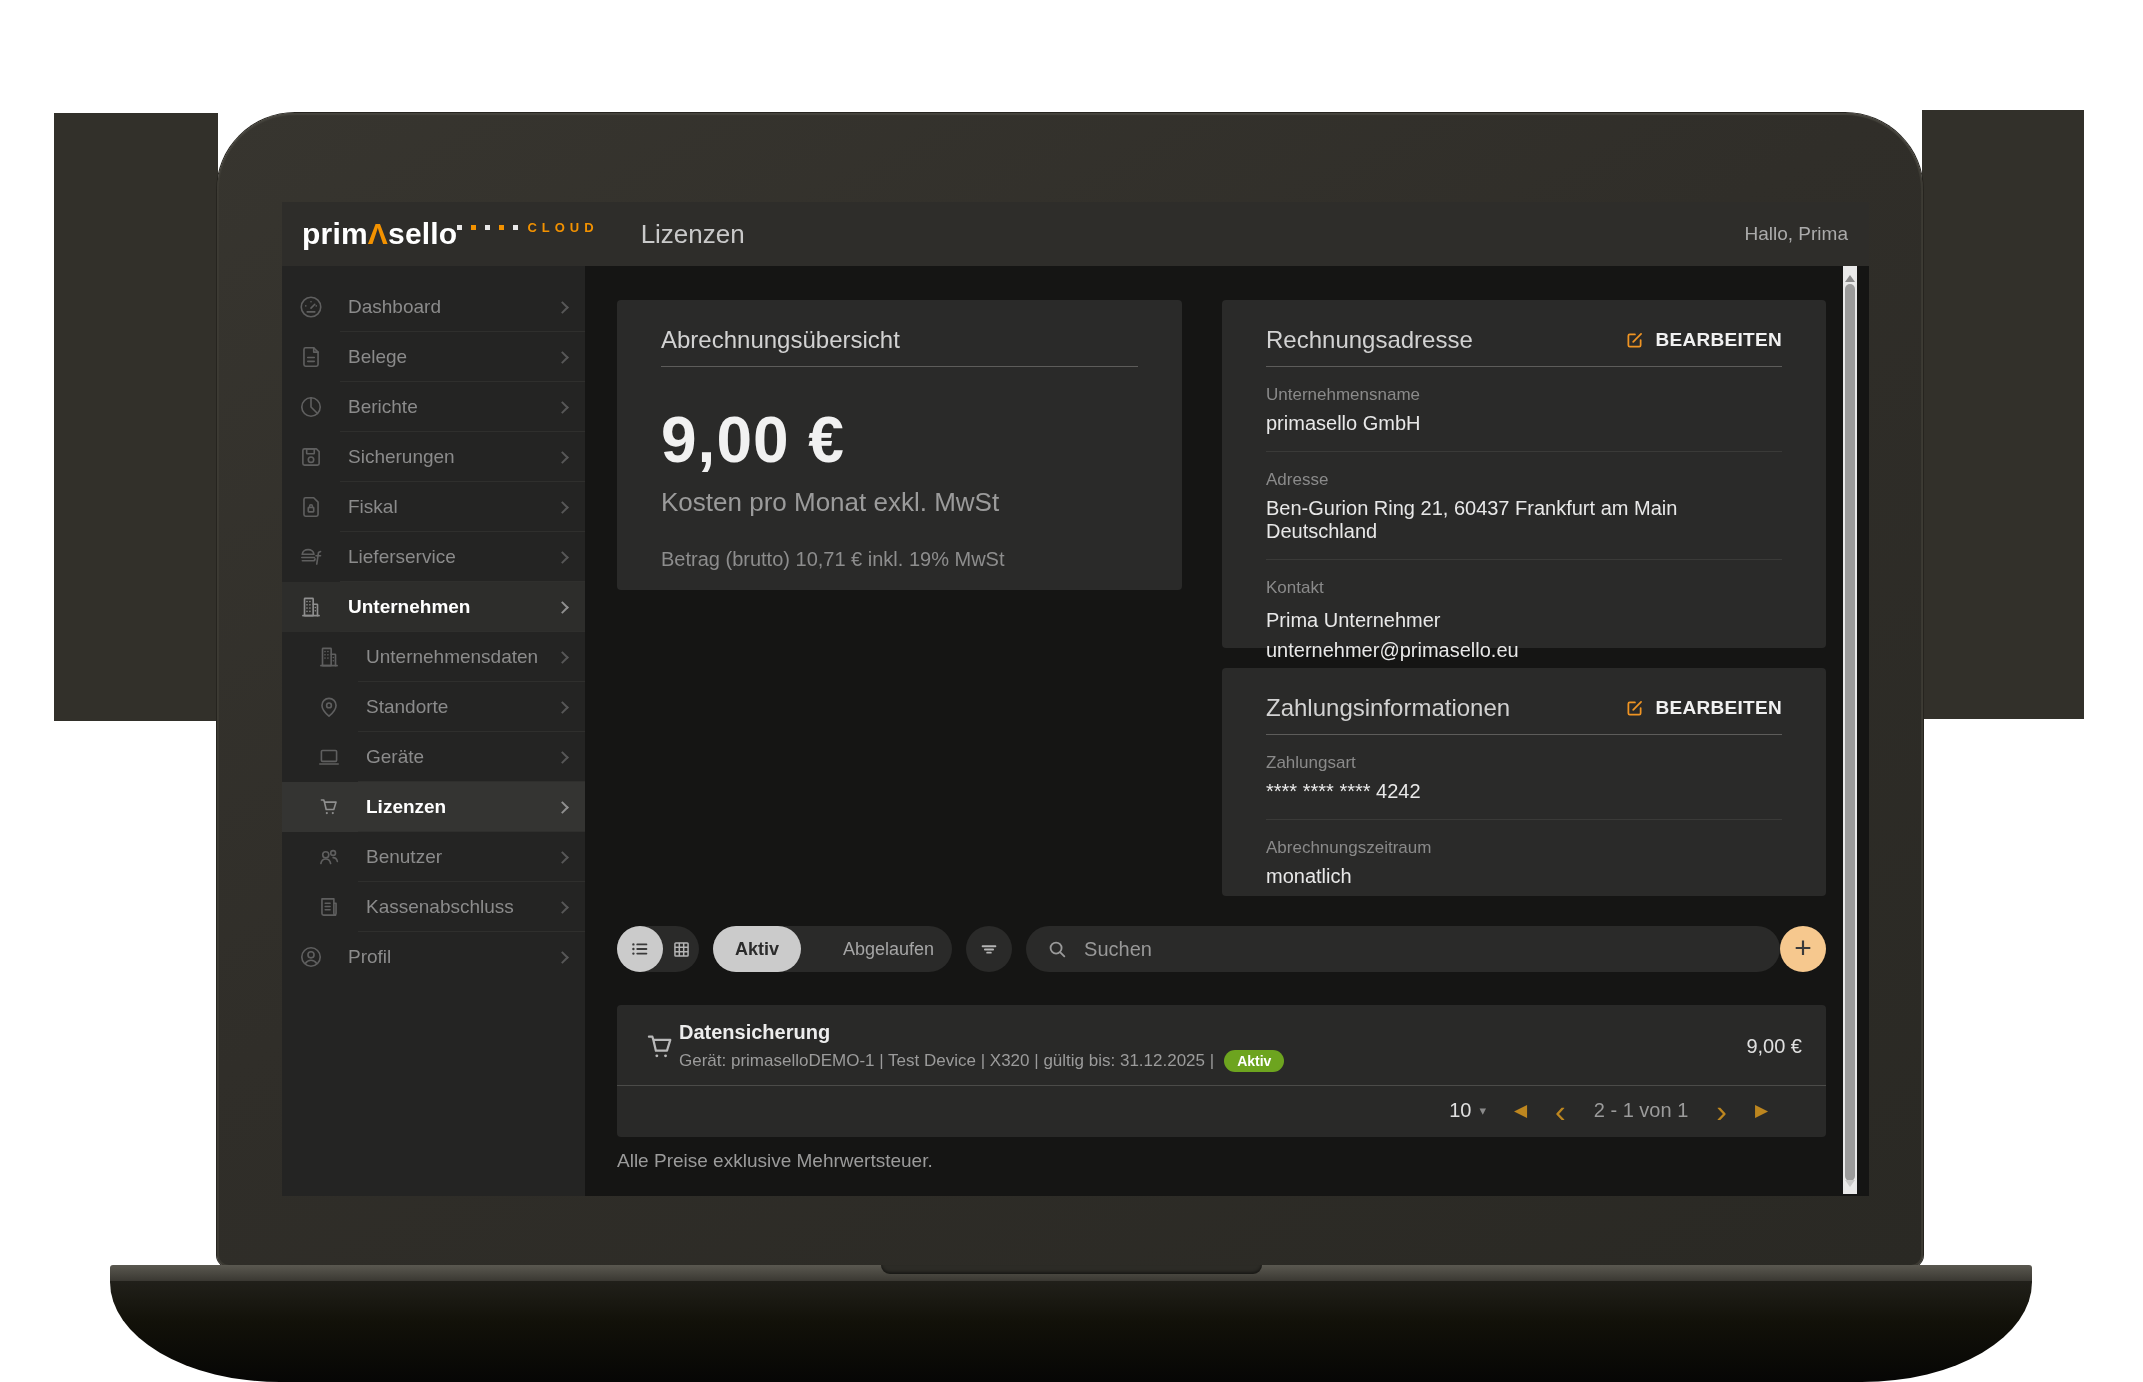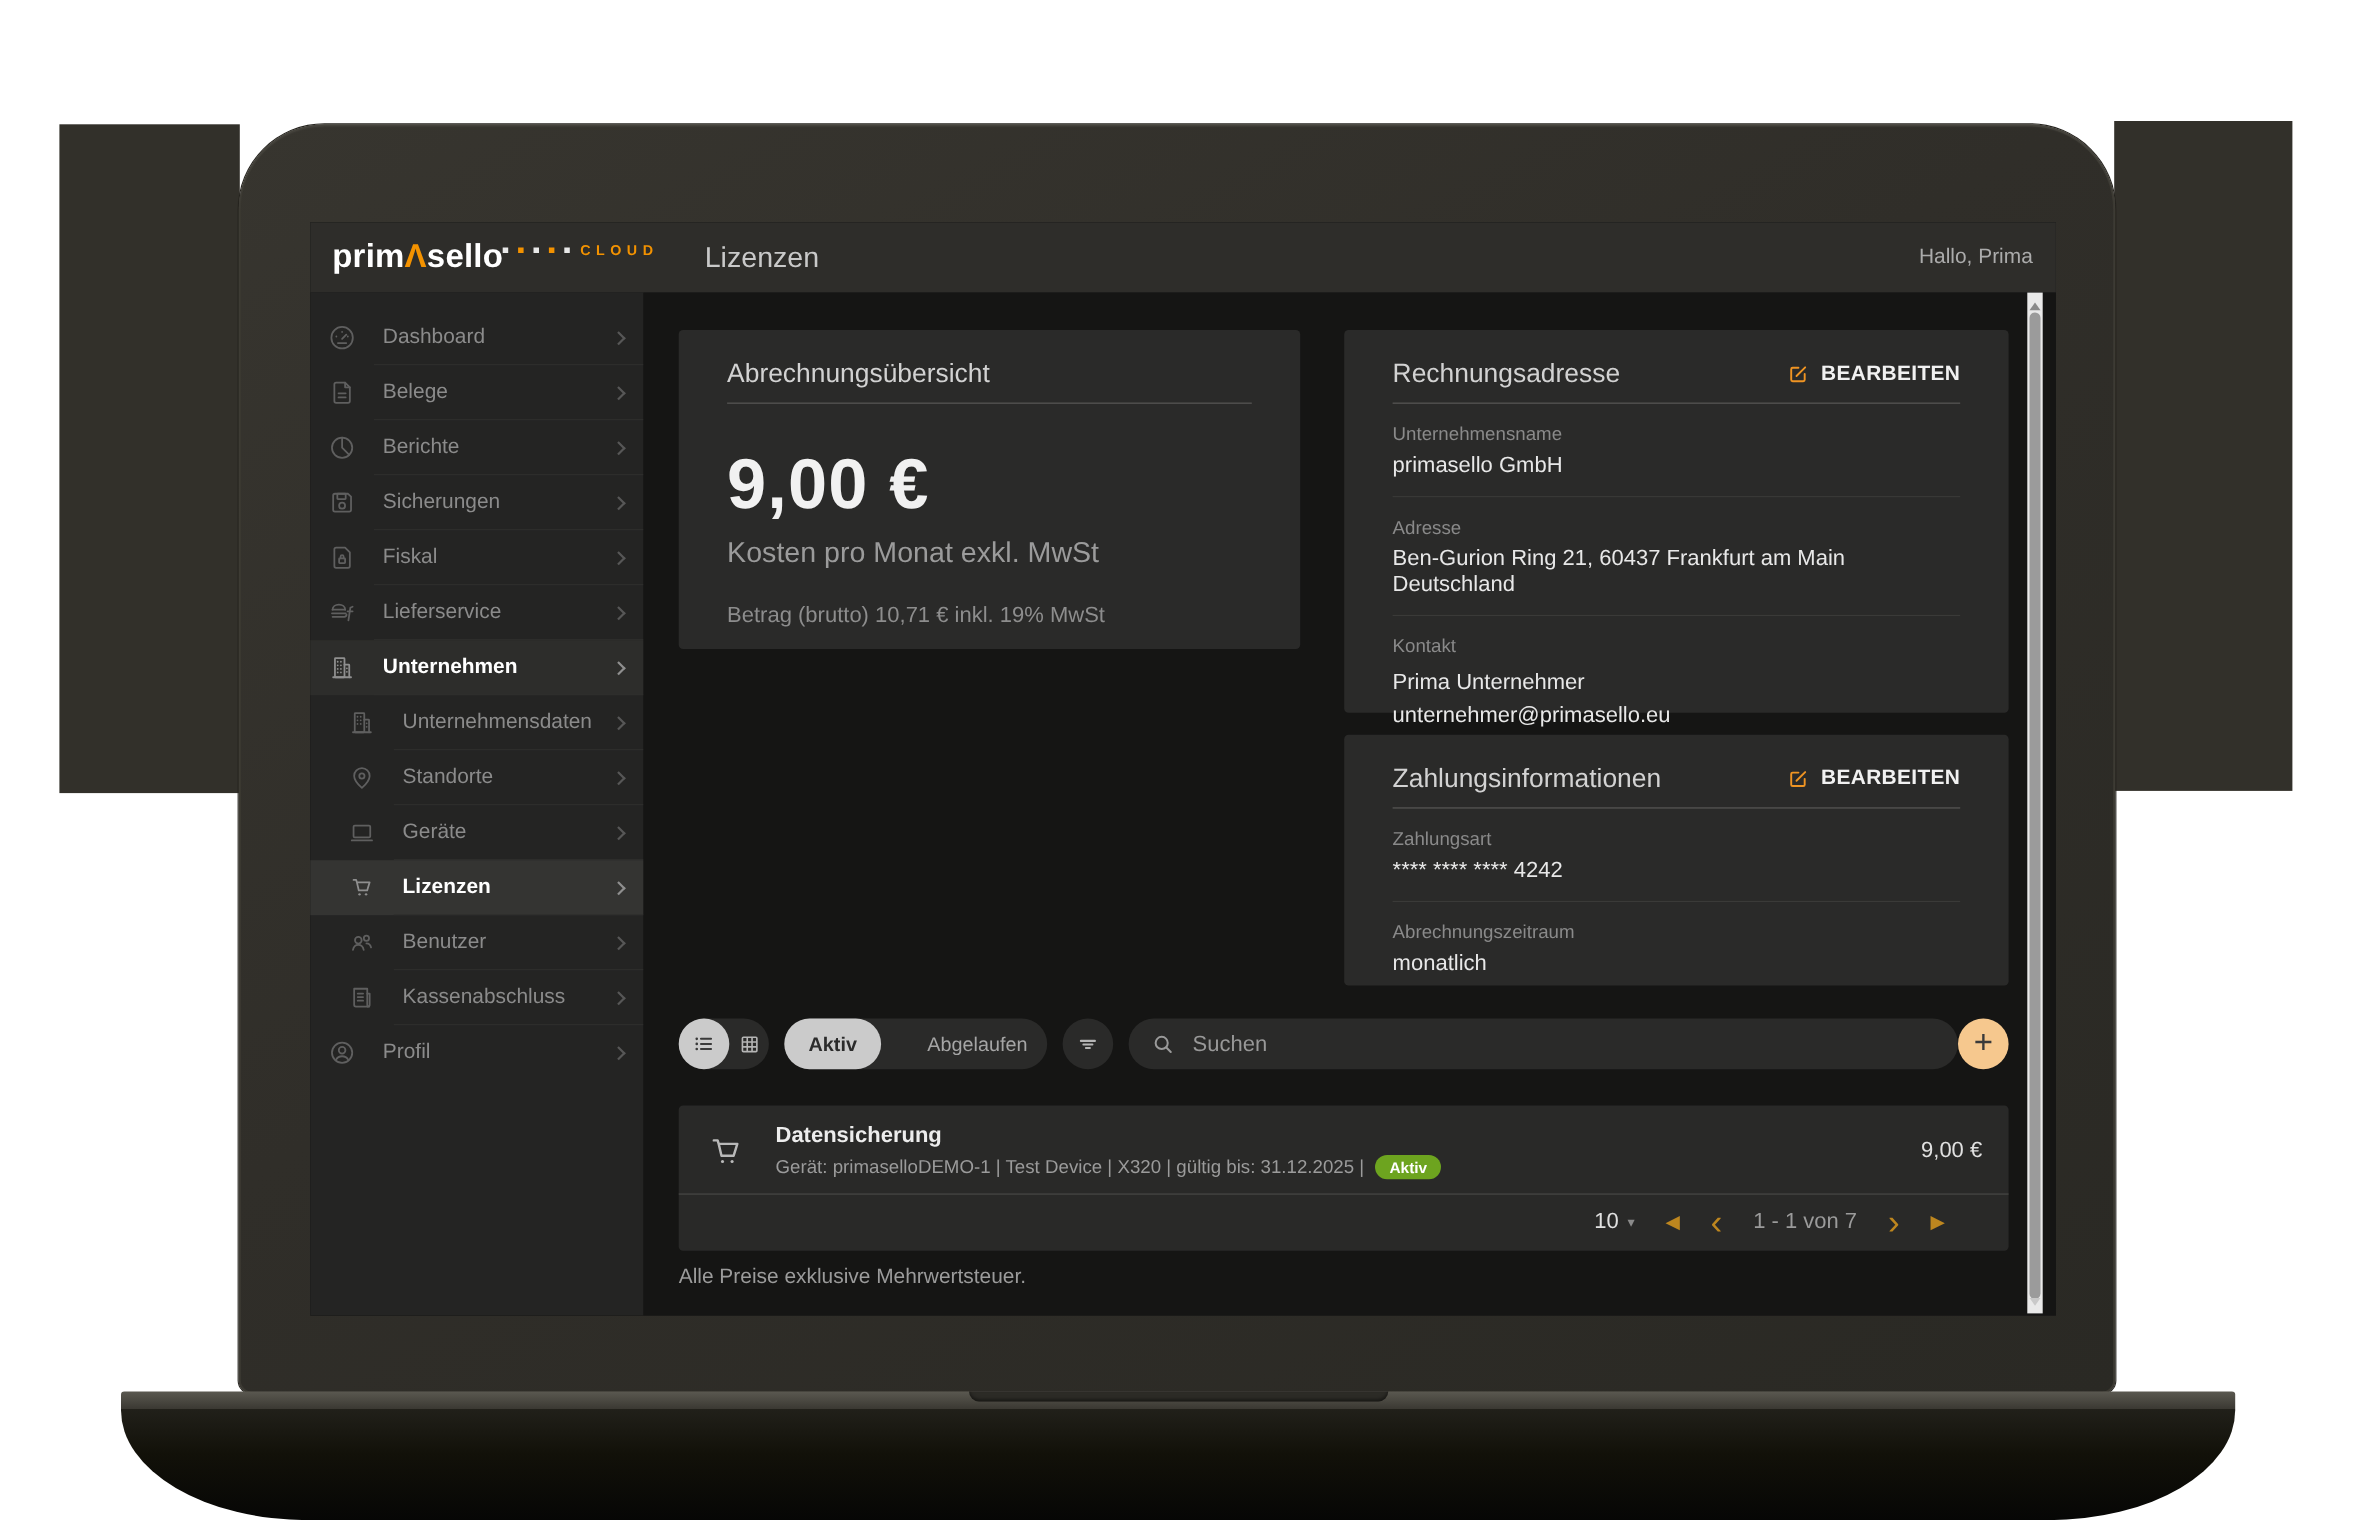--- a/index.html
+++ b/index.html
@@ -107,21 +107,21 @@
                   margin-left:16px; width:100%; font-family:inherit; }
   .search input::placeholder { color:#989898; opacity:1; }
   .add-btn { margin-left:auto; width:46px; height:46px; border-radius:50%; background:#f6c88e;
              color:#3a3a3a; font-size:30px; line-height:1; display:flex; align-items:center;
              justify-content:center; cursor:pointer; flex:none; padding-bottom:3px; }
 
   
   .rowcard { position:absolute; left:32px; top:739px; width:1209px; border-radius:4px; background:#292928; }
   .lic-row { display:flex; align-items:center; padding:16px 24px 13px 24px; cursor:pointer; }
   .cart-big { width:38px; height:38px; color:#b9b9b9; flex:none; }
-  .lic-text { margin-left:26px; }
+  .lic-text { }
   .lic-title { font-size:20px; font-weight:bold; color:#ededed; }
   .lic-details { margin-top:6px; font-size:17px; color:#9b9b9b; display:flex; align-items:center; gap:10px; }
   .badge { background:#6da41f; color:#ffffff; font-size:14px; font-weight:bold;
            border-radius:11px; padding:3px 13px; }
   .lic-price { margin-left:auto; font-size:20px; color:#e0e0e0; }
   .row-div { height:1px; background:#4b4b49; }
   .pager { display:flex; align-items:center; justify-content:flex-end; gap:28px; padding:13px 58px 15px 0; }
   .psize { display:flex; align-items:center; gap:8px; font-size:20px; color:#e0e0e0; cursor:pointer; }
   .psize .caret { color:#8a8a8a; font-size:13px; }
   .pbtn { color:#bd861f; cursor:pointer; }
@@ -479,21 +479,21 @@
             <div class="lic-price">9,00 €</div>
           </div>
           <div class="row-div"></div>
           <div class="pager">
             <div class="psize">
               <span>10</span>
               <span class="caret">▾</span>
             </div>
             <span class="pbtn tri">◀</span>
             <span class="pbtn chv">‹</span>
-            <span class="prange">1 - 1 von 7</span>
+            <span class="prange">2 - 1 von 1</span>
             <span class="pbtn chv">›</span>
             <span class="pbtn tri">▶</span>
           </div>
         </div>
 
         <div class="footnote">Alle Preise exklusive Mehrwertsteuer.</div>
       </div>
 
       <div class="scrollbar">
         <div class="sb-up"></div>

